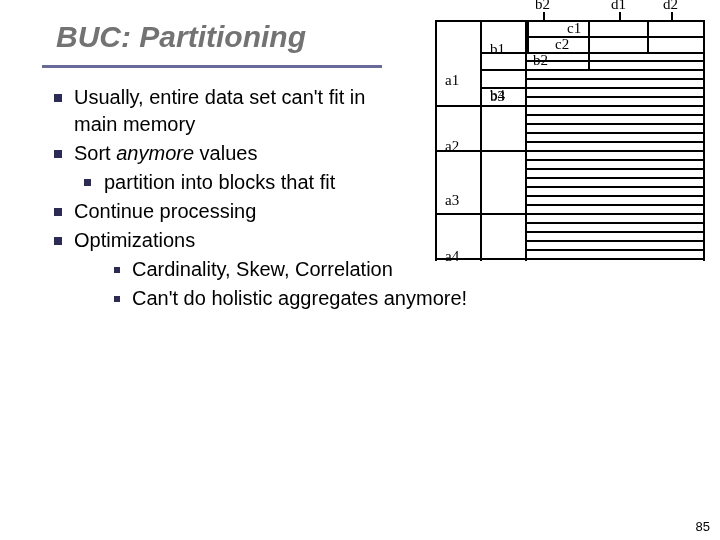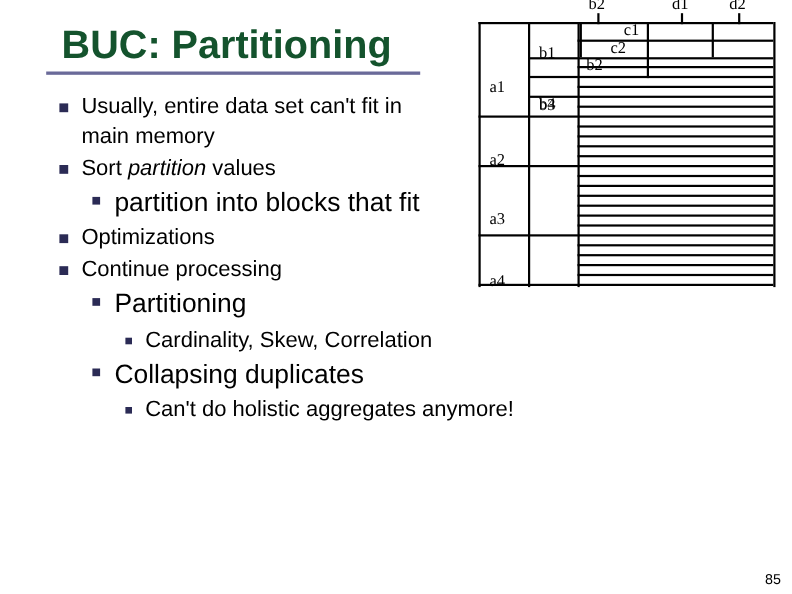--- a/index.html
+++ b/index.html
@@ -18,43 +18,44 @@
     height: 540px;
     position: relative;
     box-sizing: border-box;
   }
   .title {
     position: absolute;
     left: 56px;
     top: 20px;
     font-family: Verdana, Geneva, sans-serif;
     font-weight: bold;
-    font-size: 36px;
-    color: #14532d;
+    font-size: 30px;
+    color: #737373;
+    font-style: italic;
   }
   .title-rule {
     position: absolute;
     left: 42px;
     top: 65px;
     width: 340px;
     height: 3px;
     background: #6a6a99;
   }
   .content {
     position: absolute;
     left: 50px;
     top: 82px;
     width: 630px;
     font-size: 20px;
     line-height: 1.35;
   }
   ul { list-style: none; margin: 0; padding: 0; }
   li { position: relative; padding-left: 24px; margin: 2px 0; }
   li.l1 { padding-left: 24px; }
-  li.l2 { padding-left: 24px; margin-left: 30px; font-size: 24px; }
+  li.l2 { padding-left: 24px; margin-left: 30px; font-size: 20px; }
   li.l3 { padding-left: 22px; margin-left: 60px; font-size: 20px; }
   li.l1::before, li.l2::before, li.l3::before {
     content: '';
     position: absolute;
     background: #2b2b55;
   }
   li.l1::before { left: 4px; top: 10px; width: 8px; height: 8px; }
   li.l2::before { left: 4px; top: 10px; width: 7px; height: 7px; }
   li.l3::before { left: 4px; top: 11px; width: 6px; height: 6px; }
   em.it { font-style: italic; }
@@ -108,28 +109,26 @@
 
 <div class="slide">
 
   <div class="title">BUC: Partitioning</div>
   <div class="title-rule"></div>
 
   <div class="content">
     <ul>
       <li class="l1" style="max-width:330px;"><span>Usually, entire data set can't fit in main memory</span></li>
       <li class="l1">
-        <span>Sort </span><em class="it">partition</em><span> values</span>
+        <span>Sort </span><em class="it">anymore</em><span> values</span>
       </li>
       <li class="l2"><span>partition into blocks that fit</span></li>
+      <li class="l1"><span>Continue processing</span></li>
       <li class="l1"><span>Optimizations</span></li>
-      <li class="l1"><span>Continue processing</span></li>
-      <li class="l2"><span>Partitioning</span></li>
       <li class="l3"><span>Cardinality, Skew, Correlation</span></li>
-      <li class="l2"><span>Collapsing duplicates</span></li>
       <li class="l3"><span>Can't do holistic aggregates anymore!</span></li>
     </ul>
   </div>
 
   <div class="diagram">
 
     <div class="toplbl b2">b2</div>
     <div class="toplbl d1">d1</div>
     <div class="toplbl d2">d2</div>
     <div class="tick t1"></div>

